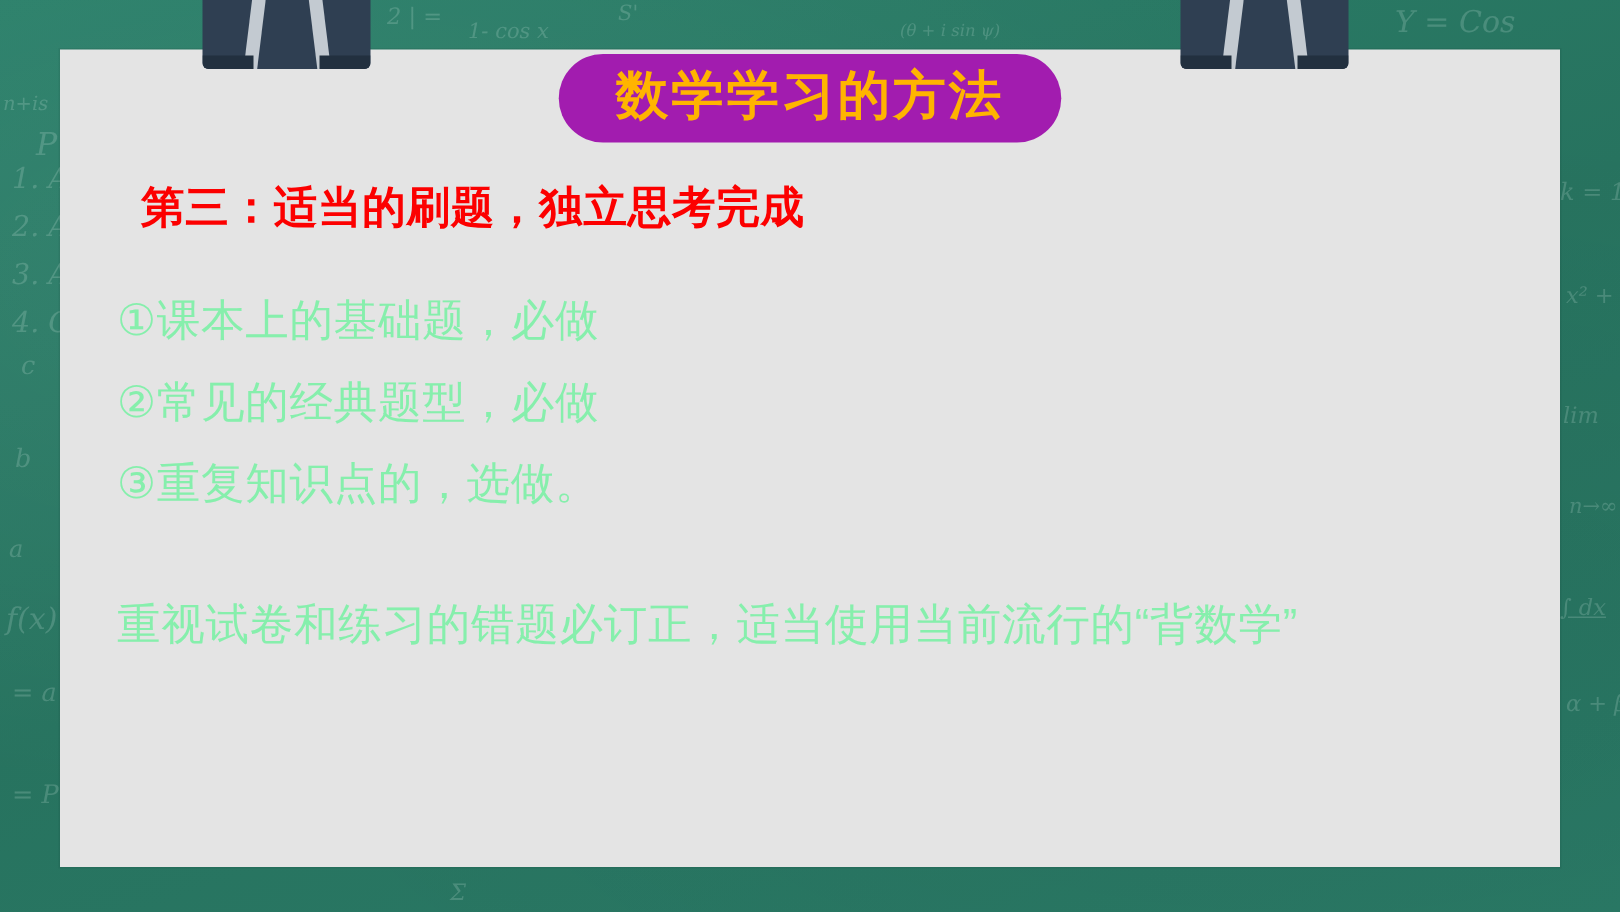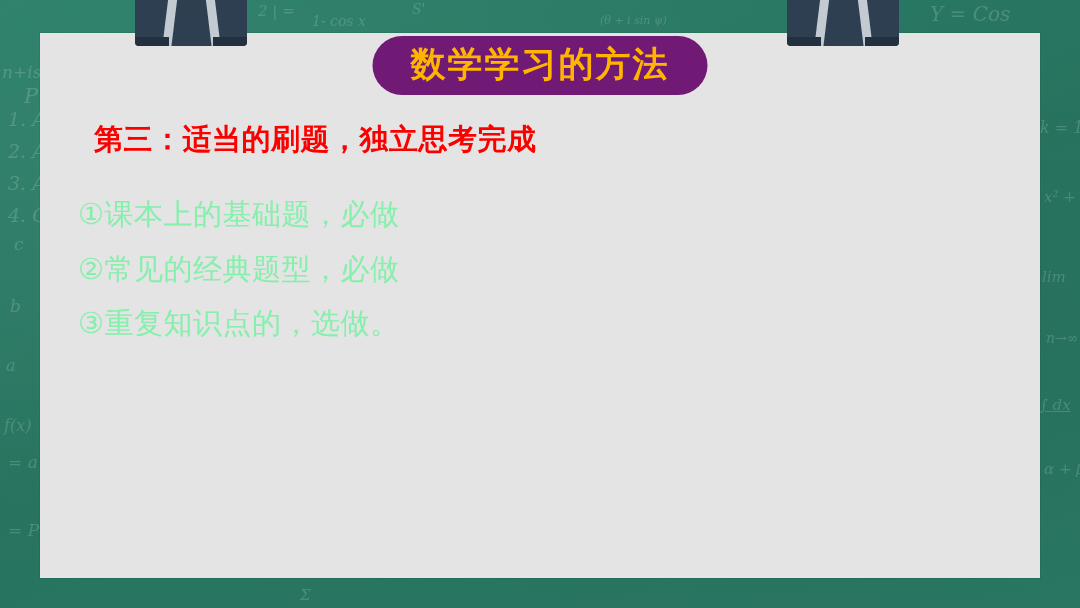--- a/index.html
+++ b/index.html
@@ -82,21 +82,21 @@
   .clip .foot.f2 { right: 0; }
   #clip-left  { left: 135px; }
   #clip-right { left: 787px; }
 
   
   #title-pill {
     position: absolute;
     left: 50%;
     top: 36px;
     transform: translateX(-50%);
-    background: #701a75;
+    background: #a21caf;
     color: #ffb400;
     border-radius: 34px;
     padding: 7px 38px 11px 38px;
     font-size: 35px;
     font-weight: bold;
     letter-spacing: 2px;
     line-height: 1.18;
     font-family: "Liberation Sans", "DejaVu Sans", sans-serif;
     white-space: nowrap;
     z-index: 5;
@@ -136,24 +136,24 @@
 
   <div class="board-texture"></div>
 
   <div class="chalk italic" style="left:8px;  top:108px; font-size:19px;">1. A</div>
   <div class="chalk italic" style="left:8px;  top:140px; font-size:19px;">2. A</div>
   <div class="chalk italic" style="left:8px;  top:172px; font-size:19px;">3. A</div>
   <div class="chalk italic" style="left:8px;  top:204px; font-size:19px;">4. C</div>
   <div class="chalk italic" style="left:14px; top:234px; font-size:17px;">c</div>
   <div class="chalk italic" style="left:10px; top:296px; font-size:17px;">b</div>
   <div class="chalk italic" style="left:6px;  top:356px; font-size:16px;">a</div>
-  <div class="chalk italic" style="left:4px;  top:400px; font-size:16px;margin-top:16px;">f(x)</div>
+  <div class="chalk italic" style="left:4px;  top:400px; font-size:20px;">f(x)</div>
   <div class="chalk italic" style="left:8px;  top:452px; font-size:17px;">= a</div>
   <div class="chalk italic" style="left:8px;  top:520px; font-size:17px;">= P</div>
-  <div class="chalk italic" style="left:2px;  top:62px;  font-size:17px;">n+is</div>
+  <div class="chalk italic" style="left:2px;  top:62px;  font-size:13px;">n+is</div>
   <div class="chalk italic" style="left:24px; top:84px;  font-size:21px;">P</div>
 
   <div class="chalk italic" style="left:258px; top:2px;  font-size:15px;">2 | =</div>
   <div class="chalk italic" style="left:312px; top:13px; font-size:14px;">1- cos x</div>
   <div class="chalk italic" style="left:412px; top:1px;  font-size:14px;">S'</div>
   <div class="chalk italic" style="left:600px; top:14px; font-size:11px;">(θ + i sin ψ)</div>
   <div class="chalk italic" style="left:930px; top:2px;  font-size:20px;">Y = Cos</div>
   <div class="chalk italic" style="left:1040px; top:118px; font-size:16px;">k = 1</div>
   <div class="chalk italic" style="left:1044px; top:188px; font-size:15px;">x² + y²</div>
   <div class="chalk italic" style="left:1042px; top:268px; font-size:15px;text-align:right;">lim</div>
@@ -188,17 +188,18 @@
     <div class="gap-sm"></div>
 
     <p class="body-line">②常见的经典题型，必做</p>
     <div class="gap-sm"></div>
 
     <p class="body-line">③重复知识点的，选做。</p>
     <div class="gap-lg"></div>
 
     <div class="gap-xl"></div>
 
+    <p class="body-line">重视试卷和练习的错题必订正，适当使用当前流行的“背数学”</p>
     <div class="gap-sm"></div>
 
   </div>
 
 </div>
 
 </body></html>

